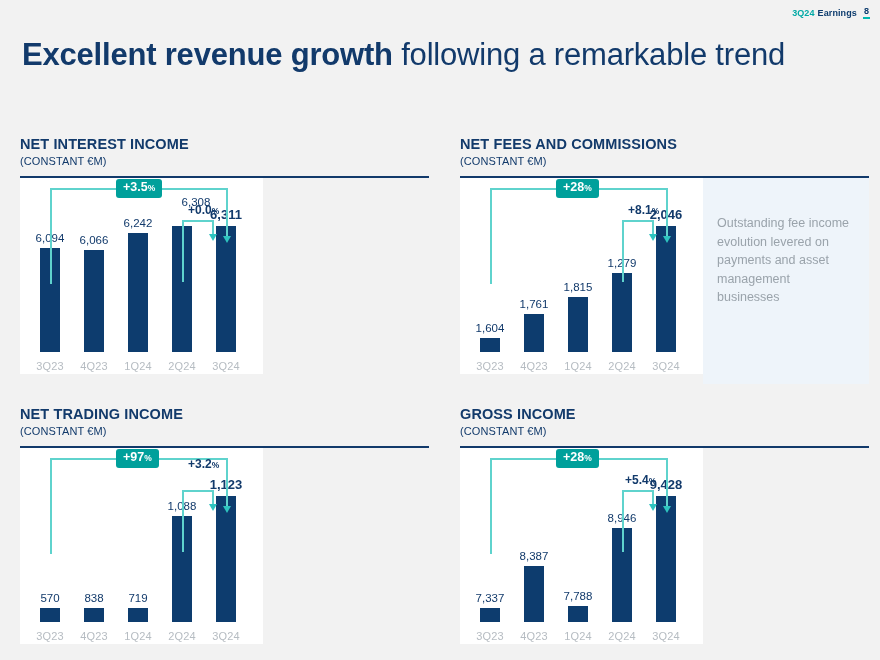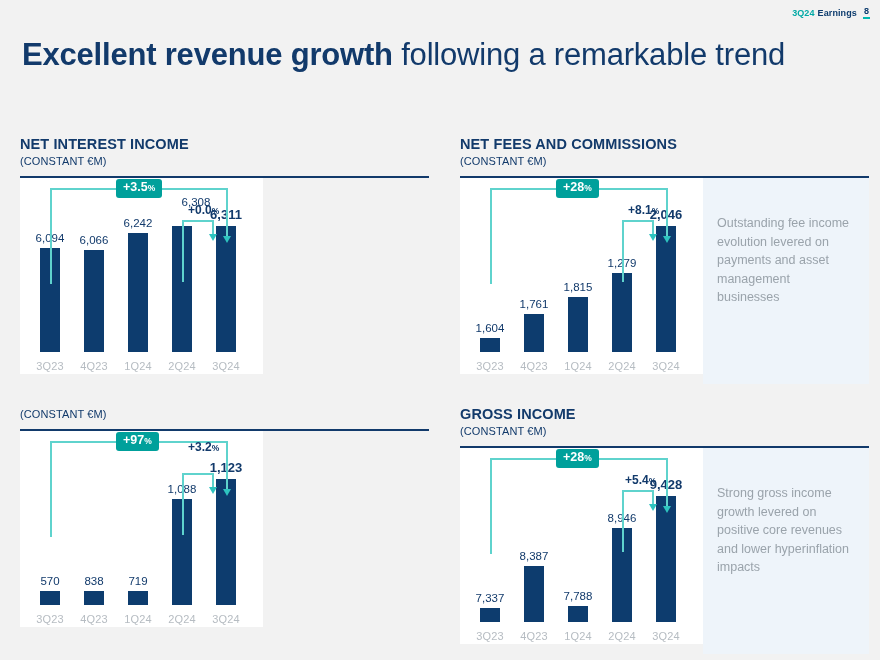--- a/index.html
+++ b/index.html
@@ -282,20 +282,21 @@
             <div class="bk-line bk-v" style="left: 162px; top: 42px; height: 62px;"></div>
             <div class="bk-line bk-v" style="left: 192px; top: 42px; height: 16px;"></div>
             <div class="arrow" style="left: 188.8px; top: 56px;"></div>
             <div class="plain-pct" style="left: 168px; top: 26px;"><span>+8.1</span><span class="pct">%</span></div>
           </div>
         </div>
         <div class="note-area"><span>Outstanding fee income evolution levered on payments and asset management businesses</span></div>
       </div>
     </div>
   <div class="quad bl">
+      <div class="panel-title">NET TRADING INCOME</div>
       <div class="panel-sub">(CONSTANT €M)</div>
       <div class="panel-body">
         <div class="chart-area">
           <div class="bars">
             <div class="bar-col" style="left: 8px;">
               <div class="bar-rect" style="height: 14px;"></div>
               <div class="bar-value" style="bottom: 40px;">570</div>
               <div class="bar-label">3Q23</div>
             </div>
             <div class="bar-col" style="left: 52px;">
@@ -372,16 +373,15 @@
             <div class="bk-line bk-v" style="left: 206px; top: 10px; height: 50px;"></div>
             <div class="arrow" style="left: 202.8px; top: 58px;"></div>
             <div class="badge" style="left: 96px; top: 1px;"><span>+28</span><span class="pct">%</span></div>
             <div class="bk-line bk-h" style="left: 162px; top: 42px; width: 30px;"></div>
             <div class="bk-line bk-v" style="left: 162px; top: 42px; height: 62px;"></div>
             <div class="bk-line bk-v" style="left: 192px; top: 42px; height: 16px;"></div>
             <div class="arrow" style="left: 188.8px; top: 56px;"></div>
             <div class="plain-pct" style="left: 165px; top: 26px;"><span>+5.4</span><span class="pct">%</span></div>
           </div>
         </div>
-        <div class="note-area"><span>Strong gross income growth levered on  positive core revenues and lower hyperinflation impacts</span></div>
       </div>
     </div>
 </div>
 
 </body></html>

